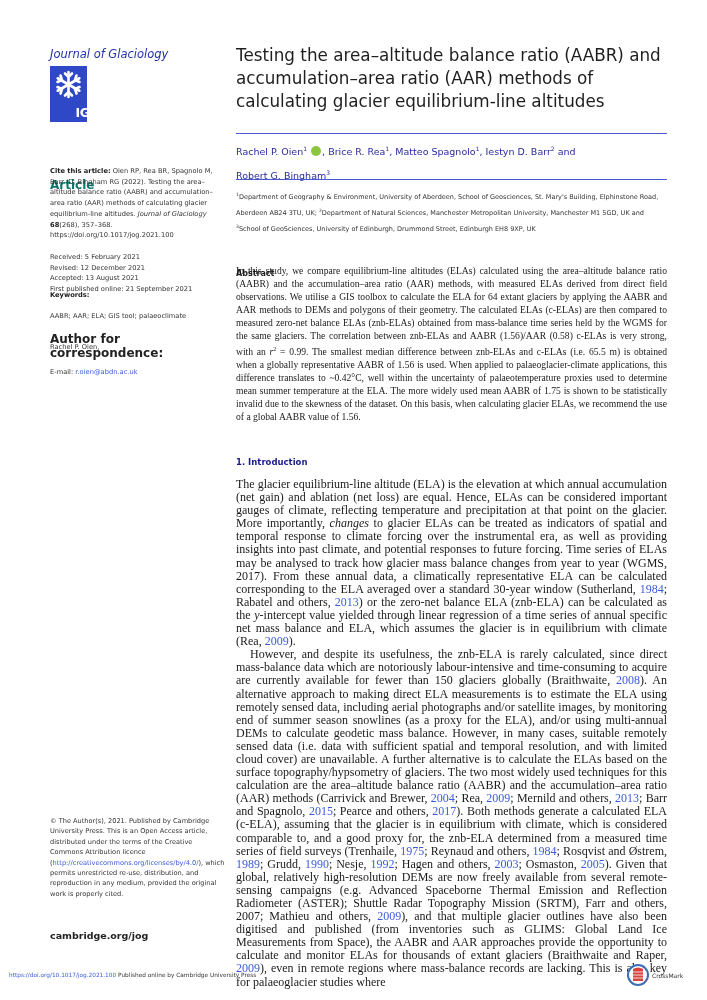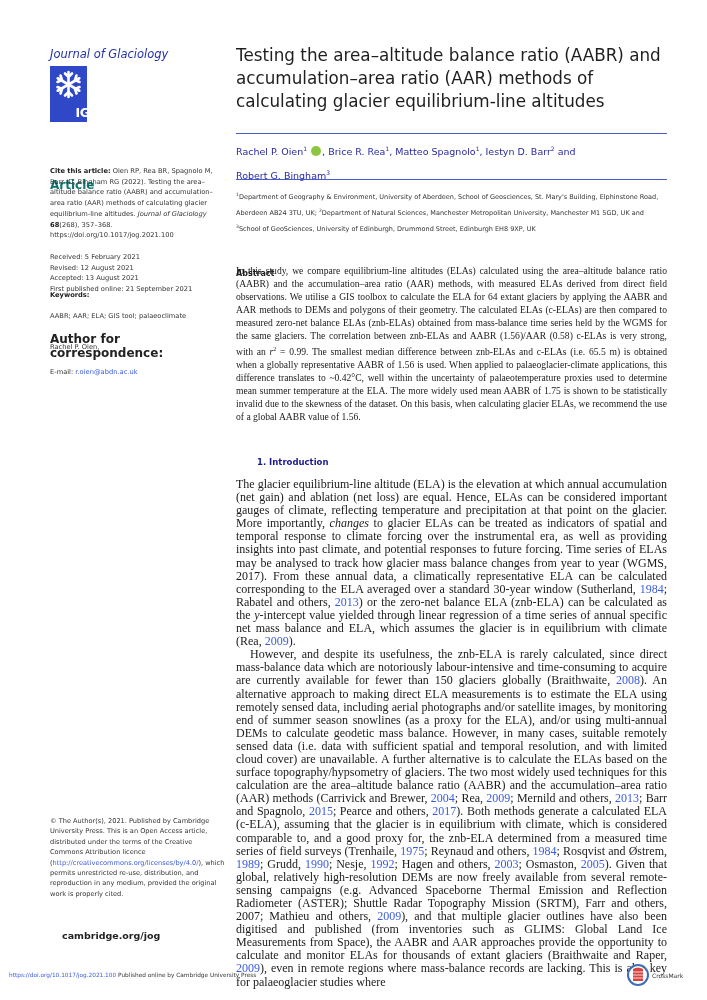--- a/index.html
+++ b/index.html
@@ -16,39 +16,39 @@
   .cite { position: absolute; top: 166px; left: 0; width: 175px; font-family: "DejaVu Sans", sans-serif; font-size: 6.7px; line-height: 10.7px; color: #333; }
   .cite b { font-weight: bold; color: #222; }
   .dates { position: absolute; top: 252px; left: 0; width: 175px; font-family: "DejaVu Sans", sans-serif; font-size: 6.7px; line-height: 10.5px; color: #333; }
   .kw-head { position: absolute; top: 291px; left: 0; font-family: "DejaVu Sans", sans-serif; font-weight: bold; font-size: 6.7px; color: #222; }
   .kw-vals { position: absolute; top: 312px; left: 0; font-family: "DejaVu Sans", sans-serif; font-size: 6.7px; color: #333; white-space: nowrap; }
   .corr-head { position: absolute; top: 332px; left: 0; font-family: "DejaVu Sans", sans-serif; font-weight: bold; font-size: 12px; color: #222; }
   .corr-name { position: absolute; top: 343px; left: 0; font-family: "DejaVu Sans", sans-serif; font-size: 6.7px; color: #333; }
   .corr-email { position: absolute; top: 368px; left: 0; font-family: "DejaVu Sans", sans-serif; font-size: 6.7px; color: #333; white-space: nowrap; }
   .link { color: #3b5bdb; }
   .license { position: absolute; top: 816px; left: 0; width: 175px; font-family: "DejaVu Sans", sans-serif; font-size: 6.6px; line-height: 10.4px; color: #333; }
-  .site { position: absolute; top: 930px; left: 0; font-family: "DejaVu Sans", sans-serif; font-weight: bold; font-size: 9.5px; color: #222; margin-left: 12px; }
+  .site { position: absolute; top: 930px; left: 0; font-family: "DejaVu Sans", sans-serif; font-weight: bold; font-size: 9.5px; color: #222; }
 
   
   .footer { position: absolute; top: 972px; left: 9px; font-family: "DejaVu Sans", sans-serif; font-size: 5.8px; color: #333; white-space: nowrap; }
   .crossmark { position: absolute; top: 964px; left: 627px; display: flex; align-items: center; gap: 3px; }
   .crossmark .cm-label { font-family: "DejaVu Sans", sans-serif; font-size: 6px; color: #333; }
 
   
   .main { position: absolute; left: 236px; top: 0; width: 431px; }
   .title { position: absolute; top: 44px; left: 0; width: 440px; font-family: "DejaVu Sans", sans-serif; font-size: 16.8px; line-height: 23px; color: #1e1e1e; font-weight: normal; }
   .rule { position: absolute; left: 0; width: 431px; height: 1px; background: #4a5ad0; }
   .authors { position: absolute; top: 138px; left: 0; width: 431px; font-family: "DejaVu Sans", sans-serif; font-size: 9.5px; line-height: 21px; color: #2a2aa0; }
   .authors sup { font-size: 6px; }
   .orcid { display: inline-block; width: 10px; height: 10px; border-radius: 50%; background: #8cc63f; vertical-align: -1px; margin: 0 1px; }
   .affil { position: absolute; top: 188px; left: 0; width: 431px; font-family: "DejaVu Sans", sans-serif; font-size: 6.5px; line-height: 13px; color: #333; }
   .affil sup { font-size: 4.5px; }
   .abstract-head { position: absolute; top: 249px; left: 0; font-family: "DejaVu Sans", sans-serif; font-weight: bold; font-size: 8px; color: #222; margin-top: 20px; }
   .abstract { position: absolute; top: 264px; left: 0; width: 431px; font-size: 9.6px; line-height: 13.1px; text-align: justify; color: #1a1a1a; }
-  .intro-head { position: absolute; top: 457px; left: 0; font-family: "DejaVu Sans", sans-serif; font-weight: bold; font-size: 8.5px; color: #1a1a8e; margin-left: 21px; }
+  .intro-head { position: absolute; top: 457px; left: 0; font-family: "DejaVu Sans", sans-serif; font-weight: bold; font-size: 8.5px; color: #1a1a8e; }
   .body-text { position: absolute; top: 478px; left: 0; width: 431px; font-size: 12px; line-height: 13.1px; text-align: justify; color: #1a1a1a; }
   .body-text p { margin: 0; }
   .body-text p.indent { text-indent: 14px; }
   .ref { color: #3b5bdb; }
 </style>
 </head>
 <body>
 
 <div class="sidebar">
   <div class="journal-name">Journal of Glaciology</div>
@@ -69,21 +69,21 @@
     <div class="igs-text">IGS</div>
   </div>
   <div class="article-label">Article</div>
 
   <div class="cite">
     <b>Cite this article:</b><span> Oien RP, Rea BR, Spagnolo M, Barr ID, Bingham RG (2022). Testing the area–altitude balance ratio (AABR) and accumulation–area ratio (AAR) methods of calculating glacier equilibrium-line altitudes. </span><i>Journal of Glaciology</i><b> 68</b><span>(268), 357–368. https://doi.org/10.1017/jog.2021.100</span>
   </div>
 
   <div class="dates">
     <div>Received: 5 February 2021</div>
-    <div>Revised: 12 August 2021</div>
+    <div>Revised: 12 December 2021</div>
     <div>Accepted: 13 August 2021</div>
     <div>First published online: 21 September 2021</div>
   </div>
 
   <div class="kw-head">Keywords:</div>
   <div class="kw-vals">AABR; AAR; ELA; GIS tool; palaeoclimate</div>
 
   <div class="corr-head">Author for correspondence:</div>
   <div class="corr-name">Rachel P. Oien,</div>
   <div class="corr-email"><span>E-mail: </span><span class="link">r.oien@abdn.ac.uk</span></div>

